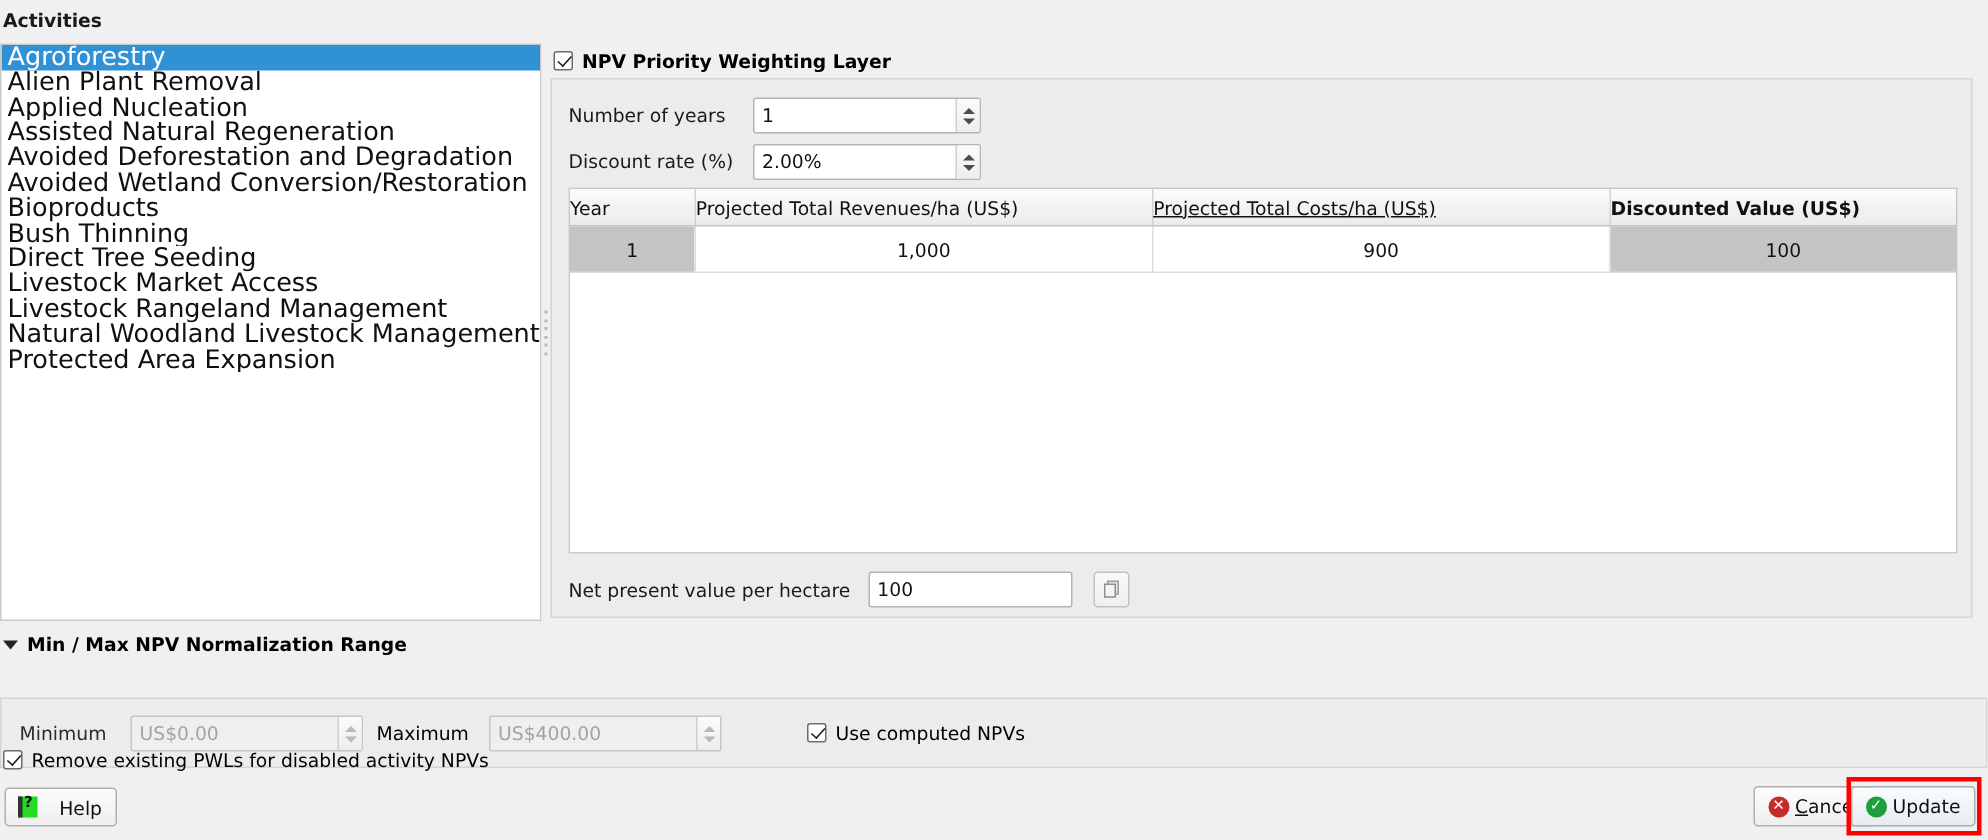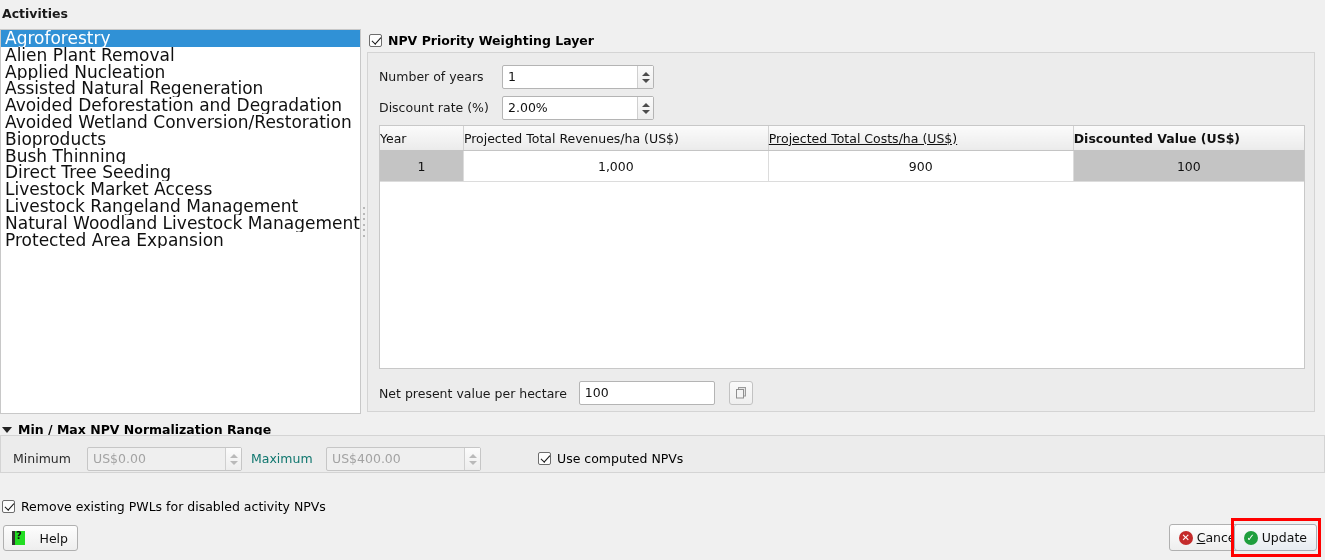--- a/index.html
+++ b/index.html
@@ -238,26 +238,26 @@
   }
   .tri-down {
     width: 0; height: 0;
     border-left: 5px solid transparent;
     border-right: 5px solid transparent;
     border-top: 6px solid #222;
     display: inline-block;
   }
   #minmax-group {
     position: absolute;
-    left: 0px; top: 435px;
-    width: 1325px; height: 38px;
+    left: 0px; top: 465px;
+    width: 1325px; height: 47px;
   }
   #min-label  { position: absolute; left: 12px;  top: 15px; color:#2b2b2b; }
   #min-spin   { position: absolute; left: 86px;  top: 11px; width: 155px; }
-  #max-label  { position: absolute; left: 250px; top: 15px; color:#0f766e; }
+  #max-label  { position: absolute; left: 250px; top: 15px; color:#000000; }
   #max-spin   { position: absolute; left: 325px; top: 11px; width: 155px; }
   #use-computed { position: absolute; left: 489px; top: 15px; padding-left: 48px; }
 
   
   #remove-pwl { position: absolute; left: 2px; top: 499px; }
 
   #help-btn {
     position: absolute; left: 3px; top: 525px;
     width: 75px; height: 26px;
     justify-content: space-between;

